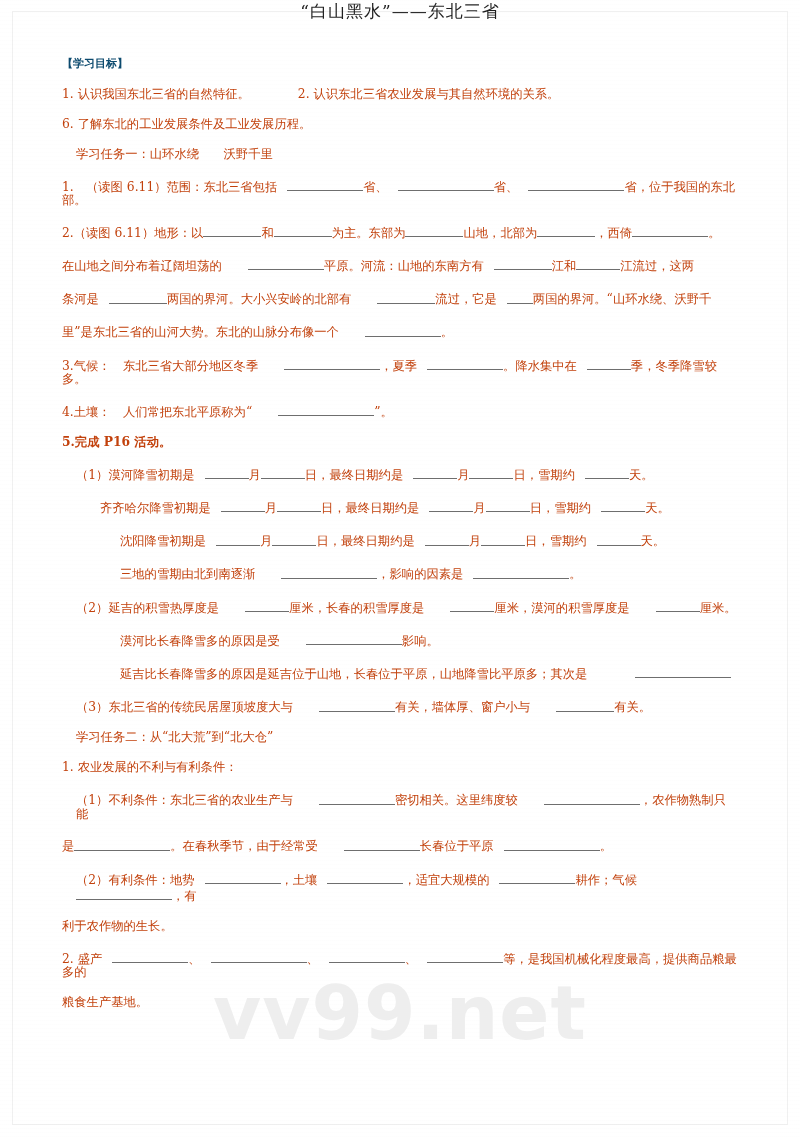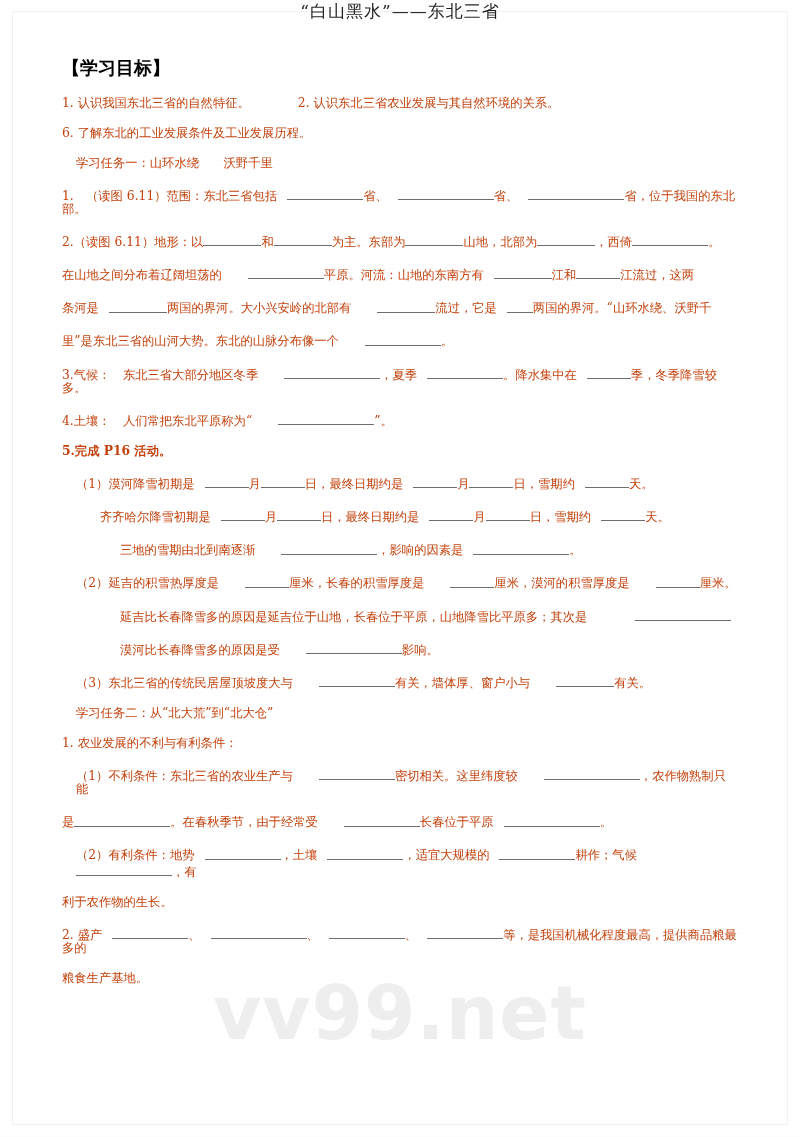--- a/index.html
+++ b/index.html
@@ -67,23 +67,23 @@
   .doc-title {
     margin: 0;
     text-align: center;
     font-size: 17px;
     font-weight: normal;
     letter-spacing: 1px;
     color: #1f1f1f;
   }
   .section-head {
     margin-top: 33px;
-    font-size: 18px;
+    font-size: 11px;
     font-weight: bold;
-    color: #000000;
+    color: #0c4a6e;
   }
   p.line {
     margin: 0;
     padding-top: 17px;
     font-size: 12.3px;
     line-height: 1.05;
     color: #c2410c;
     white-space: pre-wrap;
   }
   p.line.bold {
@@ -141,28 +141,29 @@
     <p class="line"><span>3.气候：　东北三省大部分地区冬季</span><span class="sp-w"></span><span class="blank b-xl"></span><span>，夏季</span><span class="sp"></span><span class="blank b-lg"></span><span>。降水集中在</span><span class="sp"></span><span class="blank b-sm"></span><span>季，冬季降雪较多。</span></p>
 
     <p class="line"><span>4.土壤：　人们常把东北平原称为“</span><span class="sp-w"></span><span class="blank b-xl"></span><span>”。</span></p>
 
     <p class="line bold">5.完成 P16 活动。</p>
 
     <p class="line indent-1"><span>（1）漠河降雪初期是</span><span class="sp"></span><span class="blank b-sm"></span><span>月</span><span class="blank b-sm"></span><span>日，最终日期约是</span><span class="sp"></span><span class="blank b-sm"></span><span>月</span><span class="blank b-sm"></span><span>日，雪期约</span><span class="sp"></span><span class="blank b-sm"></span><span>天。</span></p>
 
     <p class="line indent-2"><span>齐齐哈尔降雪初期是</span><span class="sp"></span><span class="blank b-sm"></span><span>月</span><span class="blank b-sm"></span><span>日，最终日期约是</span><span class="sp"></span><span class="blank b-sm"></span><span>月</span><span class="blank b-sm"></span><span>日，雪期约</span><span class="sp"></span><span class="blank b-sm"></span><span>天。</span></p>
 
+    <p class="line indent-3"><span>沈阳降雪初期是</span><span class="sp"></span><span class="blank b-sm"></span><span>月</span><span class="blank b-sm"></span><span>日，最终日期约是</span><span class="sp"></span><span class="blank b-sm"></span><span>月</span><span class="blank b-sm"></span><span>日，雪期约</span><span class="sp"></span><span class="blank b-sm"></span><span>天。</span></p>
 
     <p class="line indent-3"><span>三地的雪期由北到南逐渐</span><span class="sp-w"></span><span class="blank b-xl"></span><span>，影响的因素是</span><span class="sp"></span><span class="blank b-xl"></span><span>。</span></p>
 
     <p class="line indent-1"><span>（2）延吉的积雪热厚度是</span><span class="sp-w"></span><span class="blank b-sm"></span><span>厘米，长春的积雪厚度是</span><span class="sp-w"></span><span class="blank b-sm"></span><span>厘米，漠河的积雪厚度是</span><span class="sp-w"></span><span class="blank b-sm"></span><span>厘米。</span></p>
 
+    <p class="line indent-3"><span>漠河比长春降雪多的原因是受</span><span class="sp-w"></span><span class="blank b-xl"></span><span>影响。</span></p>
+
     <p class="line indent-3"><span>延吉比长春降雪多的原因是延吉位于山地，长春位于平原，山地降雪比平原多；其次是</span><span class="sp-ww"></span><span class="blank b-xl"></span></p>
-
-    <p class="line indent-3"><span>漠河比长春降雪多的原因是受</span><span class="sp-w"></span><span class="blank b-xl"></span><span>影响。</span></p>
 
     <p class="line indent-1"><span>（3）东北三省的传统民居屋顶坡度大与</span><span class="sp-w"></span><span class="blank b-lg"></span><span>有关，墙体厚、窗户小与</span><span class="sp-w"></span><span class="blank b-md"></span><span>有关。</span></p>
 
     <p class="line indent-1">学习任务二：从“北大荒”到“北大仓”</p>
 
     <p class="line">1. 农业发展的不利与有利条件：</p>
 
     <p class="line indent-1"><span>（1）不利条件：东北三省的农业生产与</span><span class="sp-w"></span><span class="blank b-lg"></span><span>密切相关。这里纬度较</span><span class="sp-w"></span><span class="blank b-xl"></span><span>，农作物熟制只能</span></p>
 
     <p class="line"><span>是</span><span class="blank b-xl"></span><span>。在春秋季节，由于经常受</span><span class="sp-w"></span><span class="blank b-lg"></span><span>长春位于平原</span><span class="sp"></span><span class="blank b-xl"></span><span>。</span></p>

